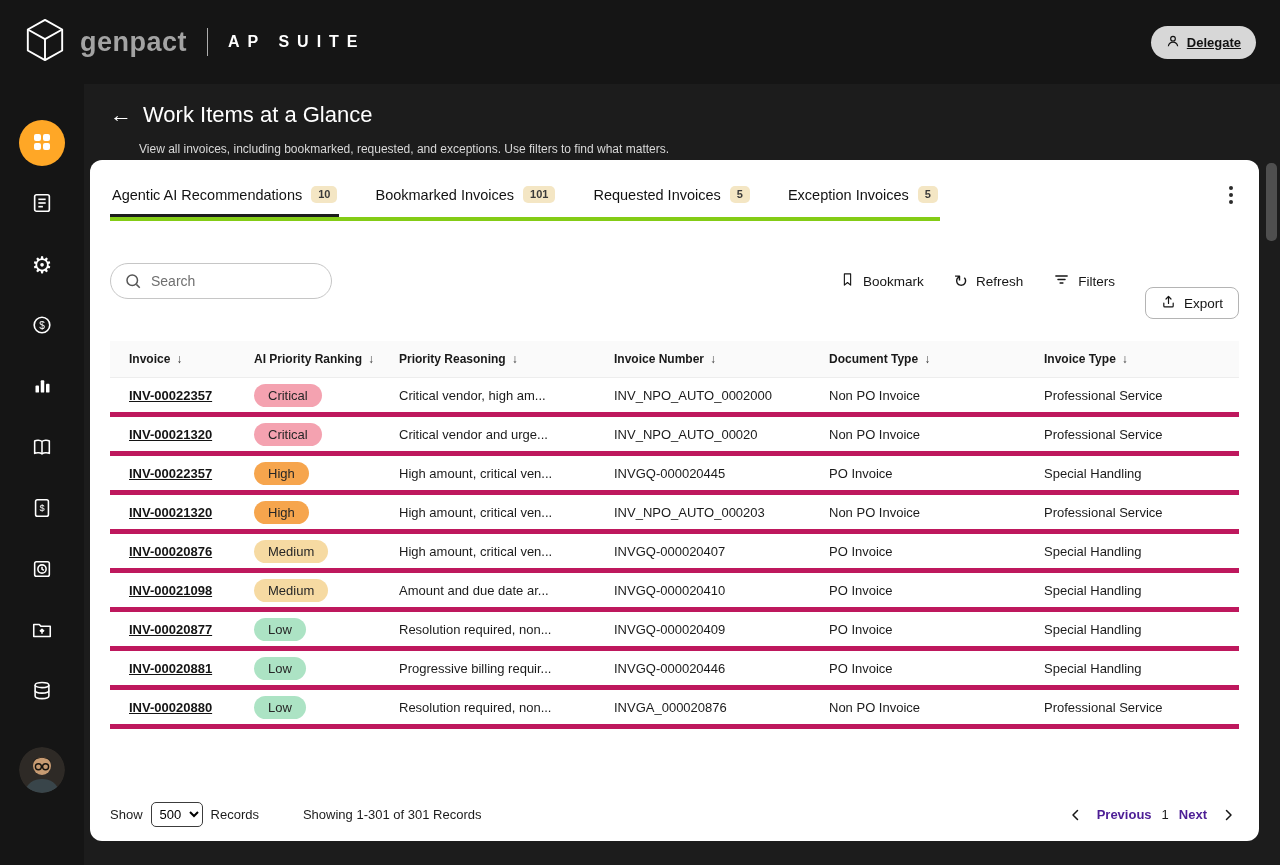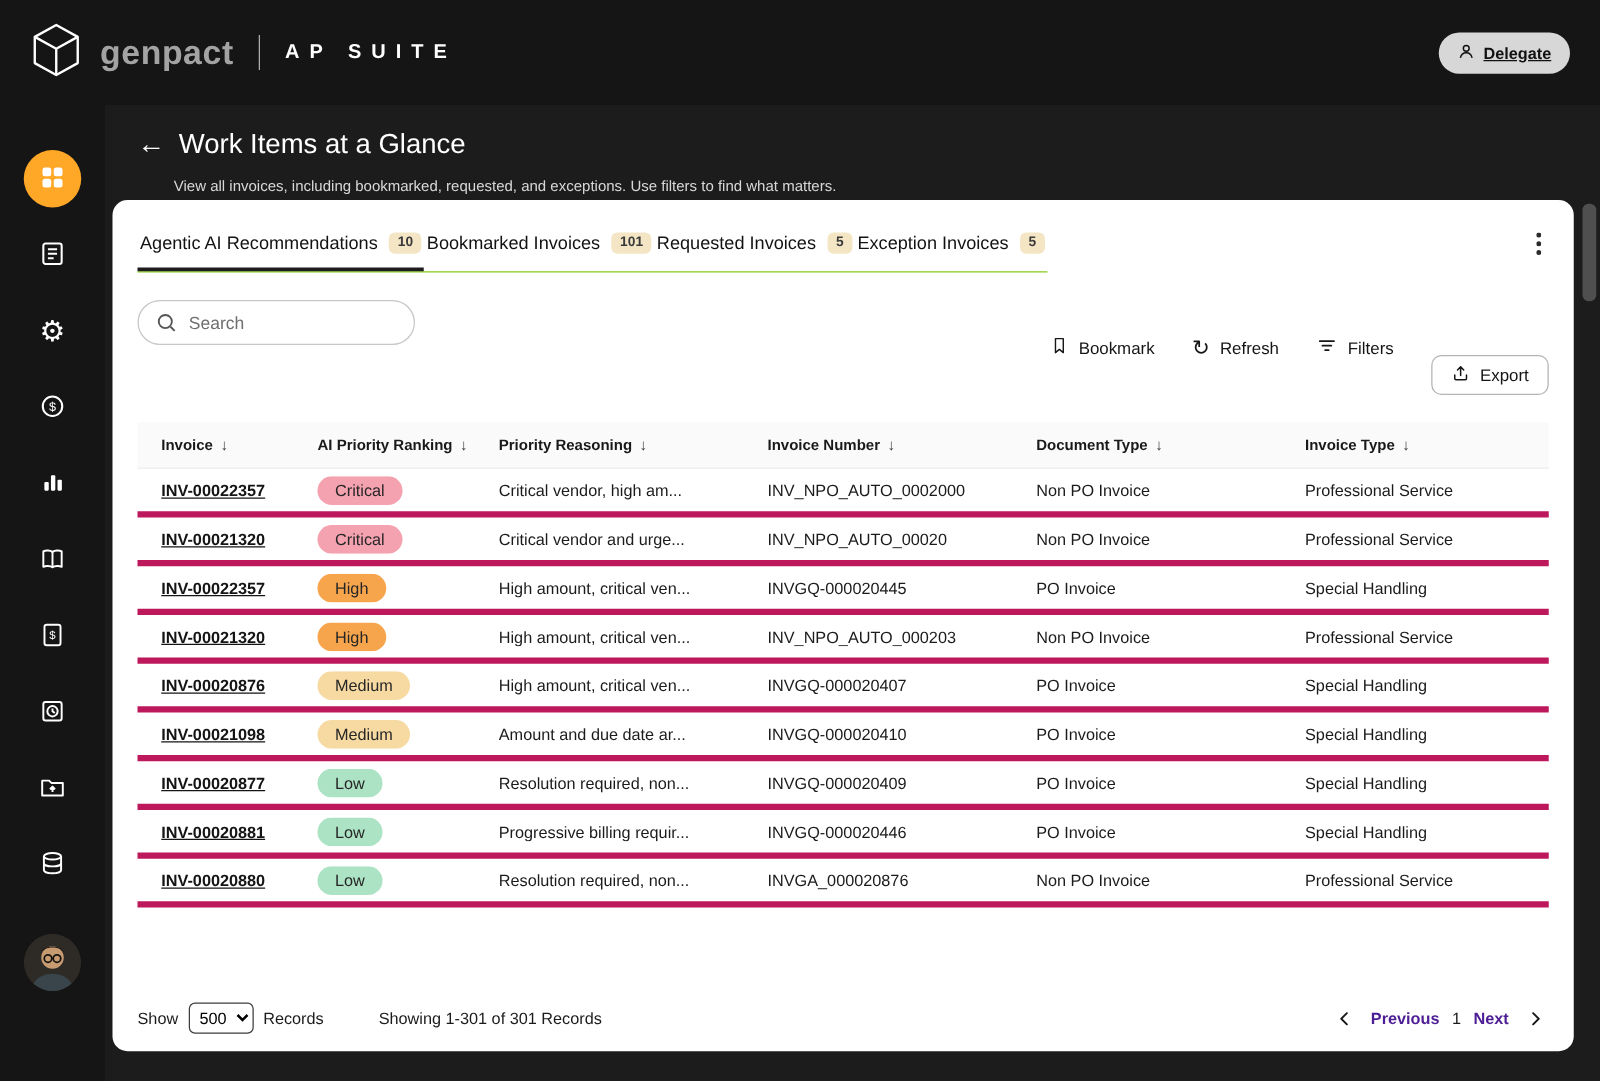--- a/index.html
+++ b/index.html
@@ -50,35 +50,35 @@
   .page-title { color:#fff; font-size:22px; font-weight:500; }
   .page-subtitle { color:#d8d8d8; font-size:12px; margin:14px 0 0 29px; }
 
   
   .card {
     position:absolute; left:6px; top:76px; width:1169px; height:681px;
     background:#fff; border-radius:12px; padding:0 20px;
     display:flex; flex-direction:column;
   }
   .tabs-row { position:relative; margin-top:16px; }
-  .tabs { display:flex; width:max-content; border-bottom:1px solid #84cc16; }
+  .tabs { display:flex; gap:34px; width:max-content; border-bottom:4px solid #84cc16; }
   .tab {
     display:flex; align-items:center; gap:9px; padding:10px 2px 11px;
     font-size:14.5px; color:#121212; cursor:pointer; border-bottom:3px solid transparent;
     background:none; border-top:none; border-left:none; border-right:none; font-family:inherit;
   }
   .tab.active { border-bottom:3px solid #1c1c1c; }
   .tab-count {
     background:#f4e6c4; color:#3a3a3a; font-size:11px; font-weight:700;
     border-radius:5px; padding:3px 7px; line-height:1;
   }
   .kebab-btn { position:absolute; right:-2px; top:6px; background:none; border:none; cursor:pointer; padding:4px 8px; }
 
   
-  .toolbar { display:flex; align-items:flex-start; margin-top:22px; }
+  .toolbar { display:flex; align-items:center; margin-top:22px; }
   .search-wrap { position:relative; }
   .search-wrap svg { position:absolute; left:14px; top:9px; }
   .search-input {
     width:222px; height:36px; border:1px solid #c6c6c6; border-radius:18px;
     padding:0 14px 0 40px; font-family:inherit; font-size:14px; color:#333; outline:none;
   }
   .search-input::placeholder { color:#6f6f6f; }
   .tool-group { margin-left:auto; display:flex; align-items:center; gap:30px; }
   .tool-btn {
     display:flex; align-items:center; gap:8px; background:none; border:none;

